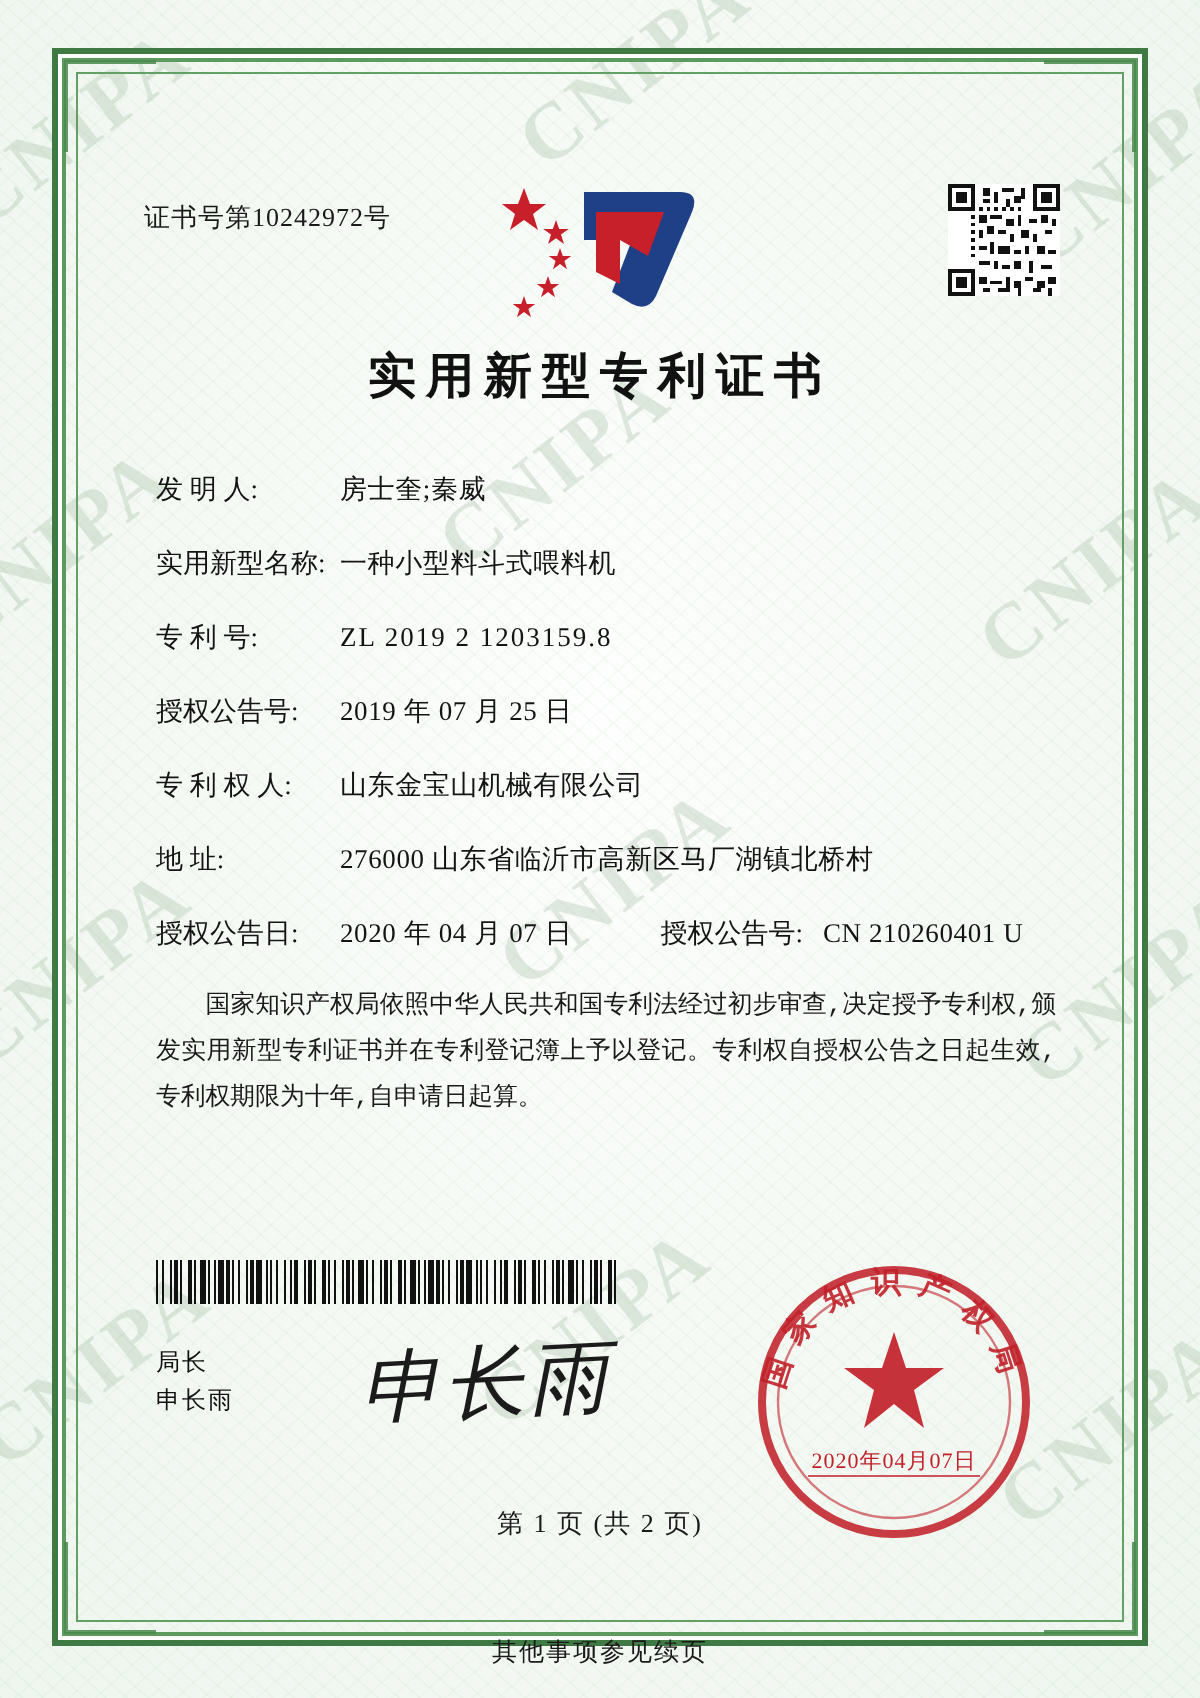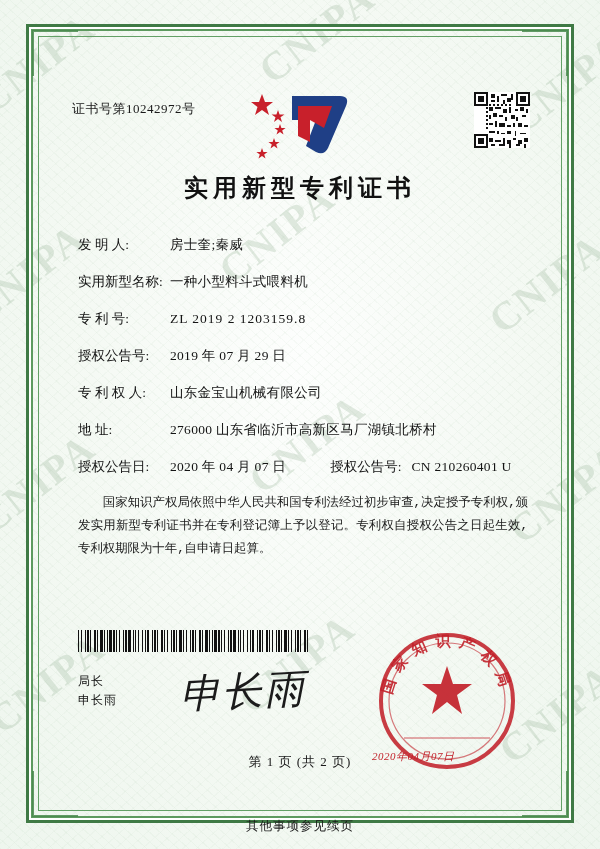--- a/index.html
+++ b/index.html
@@ -209,27 +209,26 @@
   .seal {
     position: absolute;
     right: 18px;
     top: 566px;
     width: 150px;
     height: 150px;
   }
   .seal .seal-date {
     position: absolute;
     left: 0; right: 0;
-    bottom: 12px;
-    text-align: left;
+    bottom: 38px;
+    text-align: center;
     color: #c2212a;
     font-size: 11px;
     letter-spacing: .5px;
     font-family: "Liberation Serif", serif;
-    font-style: italic;
   }
 
   .page-no {
     position: absolute;
     left: 0; right: 0;
     bottom: 22px;
     text-align: center;
     font-size: 13px;
     color: #1a1a1a;
     letter-spacing: 1px;
@@ -387,21 +386,21 @@
       <div class="row">
         <span class="label">实用新型名称:</span>
         <span class="value">一种小型料斗式喂料机</span>
       </div>
       <div class="row">
         <span class="label">专 利 号:</span>
         <span class="value mono">ZL 2019 2 1203159.8</span>
       </div>
       <div class="row">
         <span class="label">授权公告号:</span>
-        <span class="value">2019 年 07 月 29 日</span>
+        <span class="value">2019 年 07 月 25 日</span>
       </div>
       <div class="row">
         <span class="label">专 利 权 人:</span>
         <span class="value">山东金宝山机械有限公司</span>
       </div>
       <div class="row">
         <span class="label">地 址:</span>
         <span class="value">276000 山东省临沂市高新区马厂湖镇北桥村</span>
       </div>
       <div class="row two">

